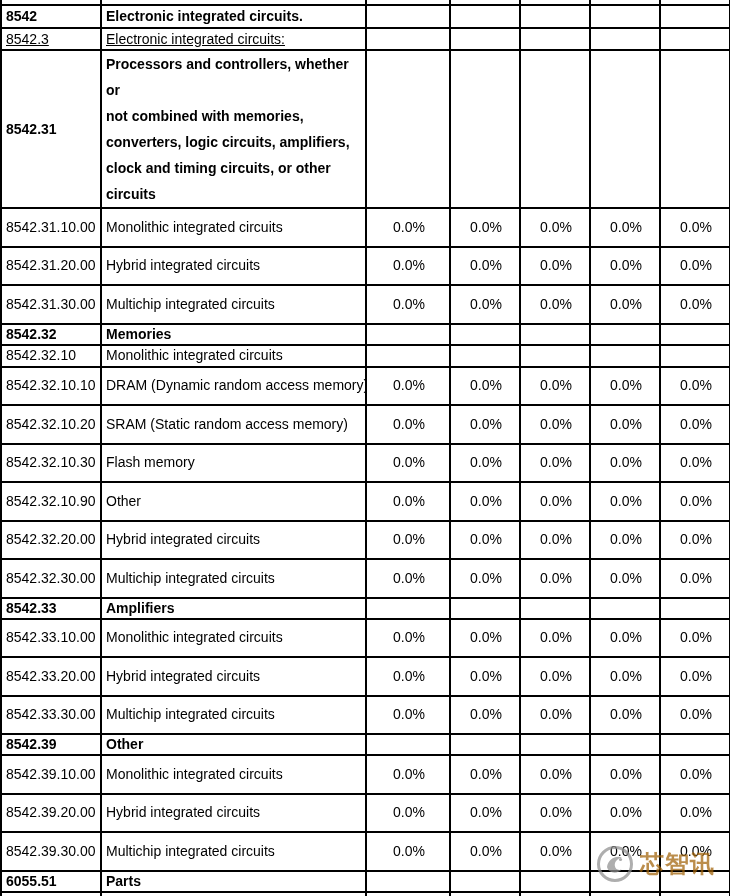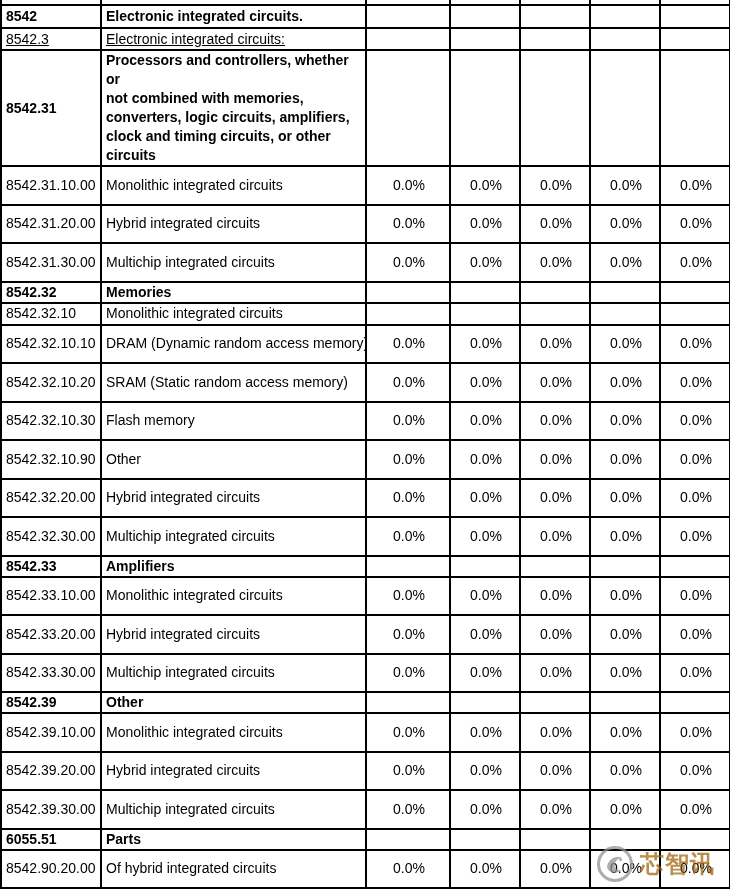--- a/index.html
+++ b/index.html
@@ -28,21 +28,21 @@
     white-space: nowrap;
   }
   td.rate { text-align: center; padding: 0; }
   td.desc { white-space: nowrap; }
 
   tr.partial-top td { border-top: none; height: 4px; padding: 0; }
 
   tr.kind-chapter td { height: 21px; font-weight: bold; border-radius: 11px; }
   tr.kind-plain   td { height: 20px; text-decoration: underline; }
   tr.kind-big     td { height: 90px; font-weight: bold; }
-  tr.kind-big     td.desc { white-space: pre-line; line-height: 19px; }
+  tr.kind-big     td.desc { white-space: pre-line; line-height: 26px; }
   tr.kind-section td { height: 19px; font-weight: bold; margin-left: 36px; }
   tr.kind-sub     td { height: 20px; }
   tr.kind-leaf    td { height: 36.5px; }
 
   .watermark {
     position: absolute;
     left: 595px;
     top: 843px;
     width: 134px;
     height: 42px;

